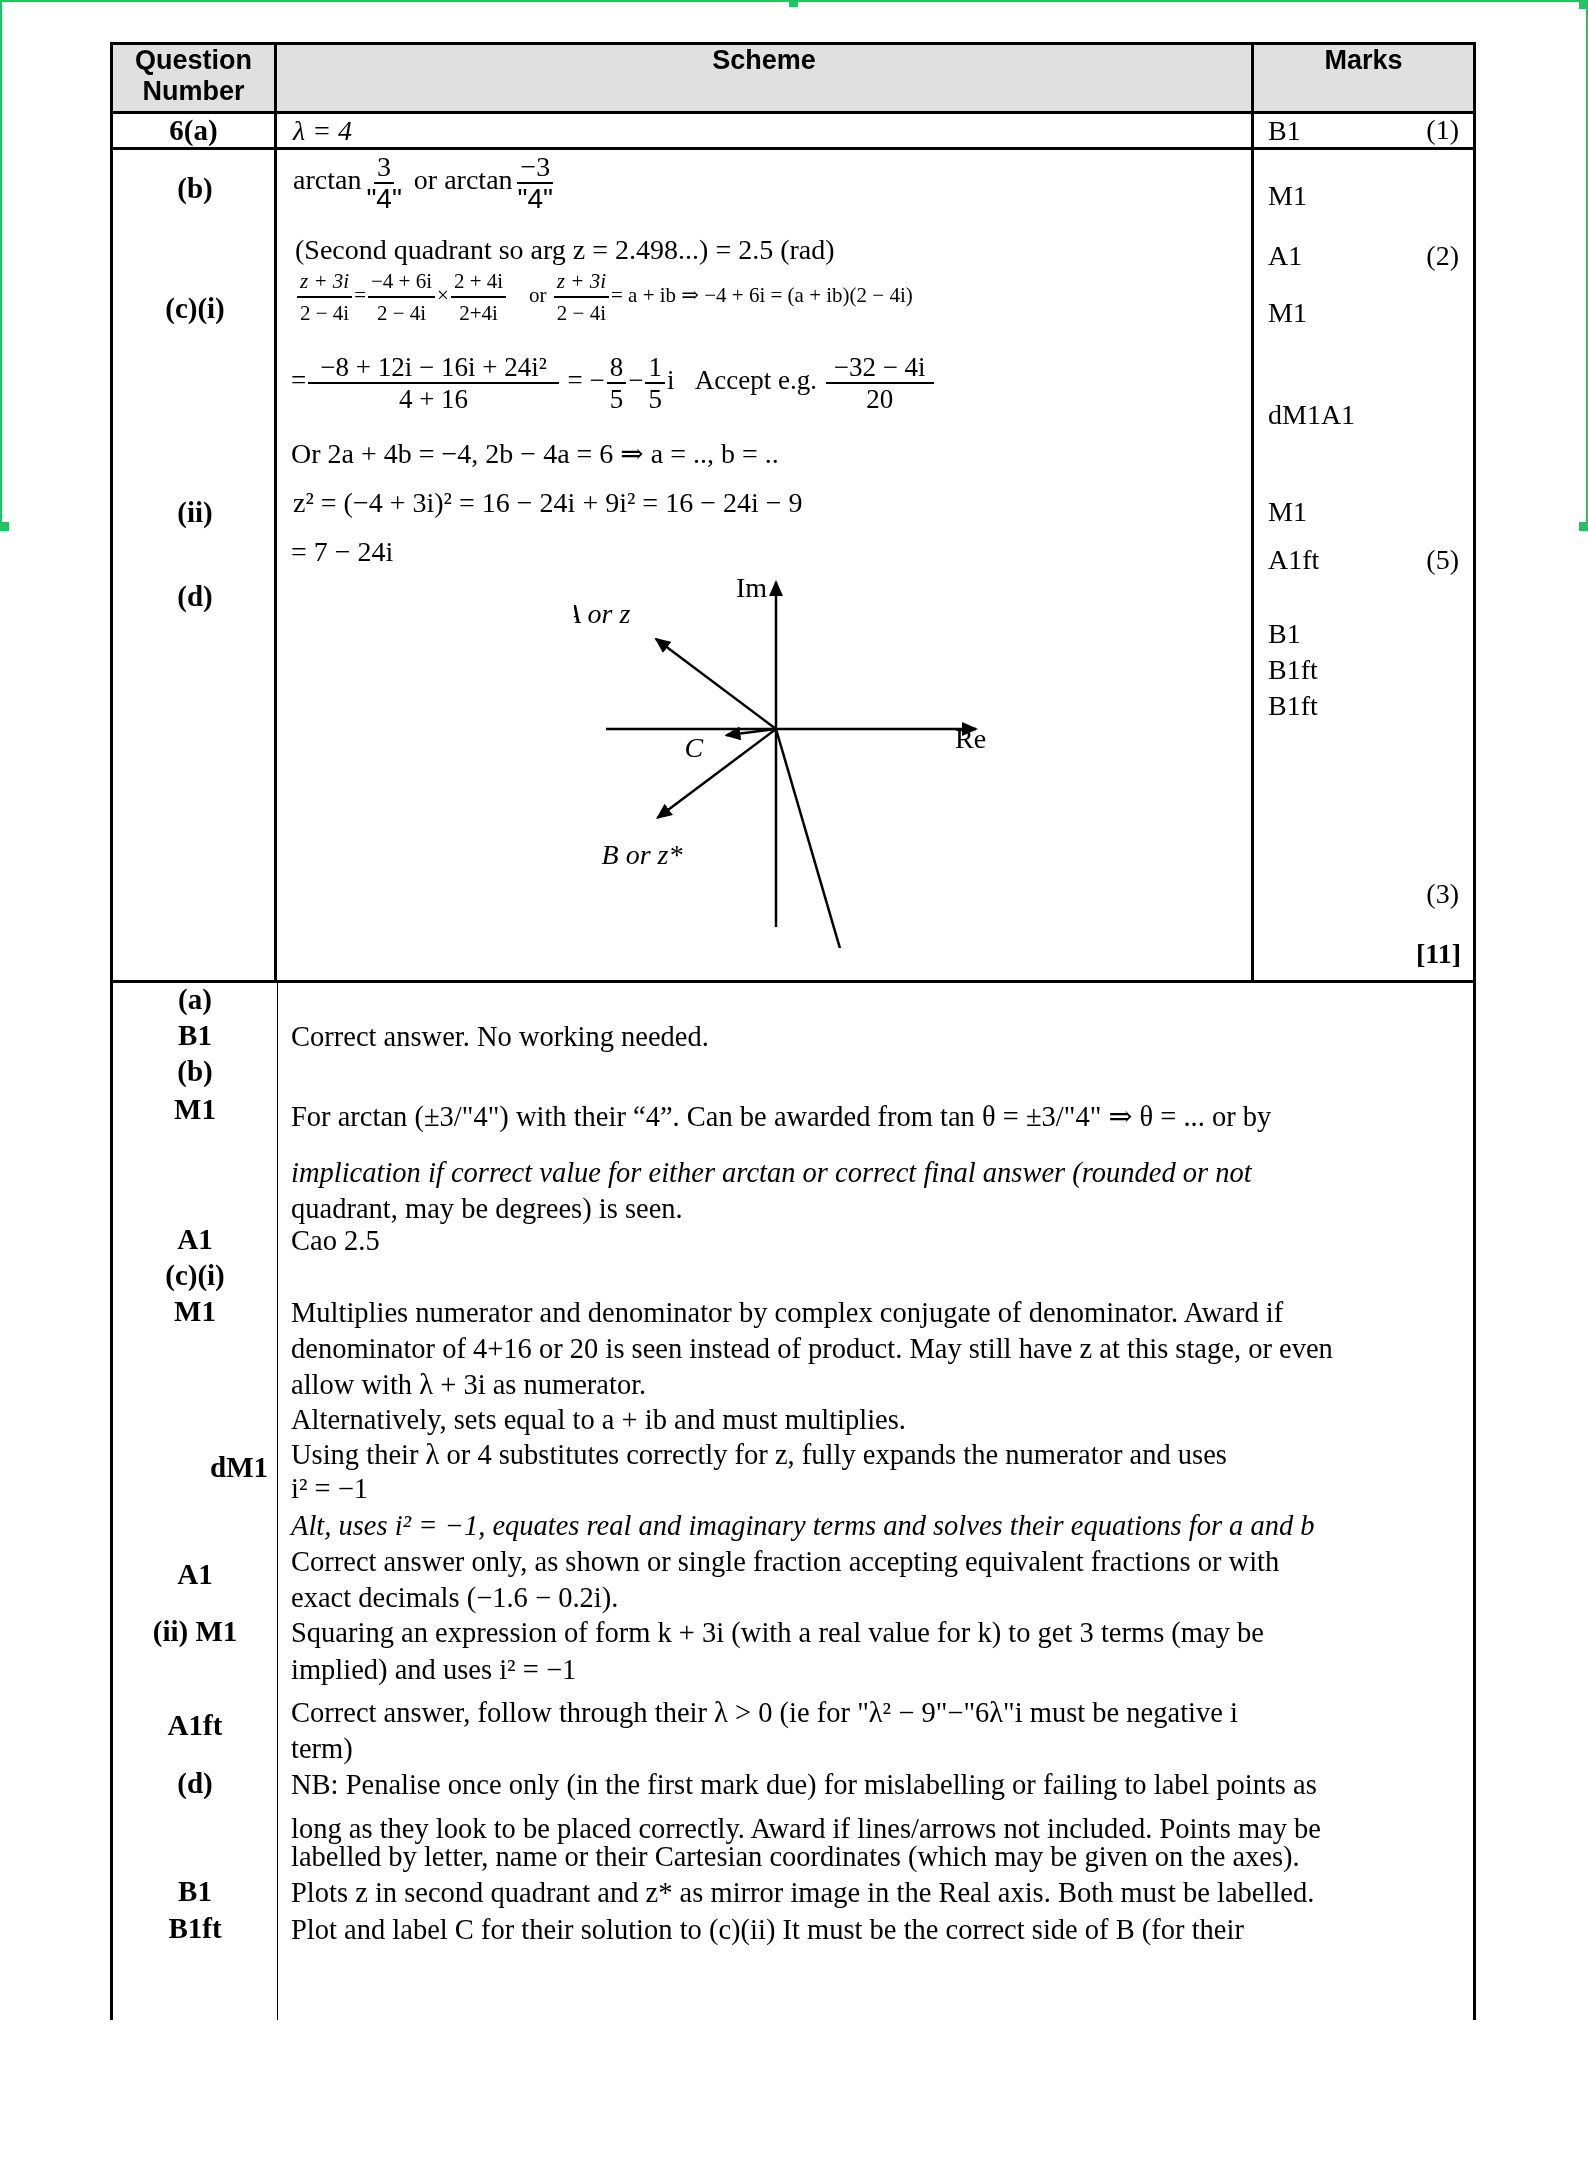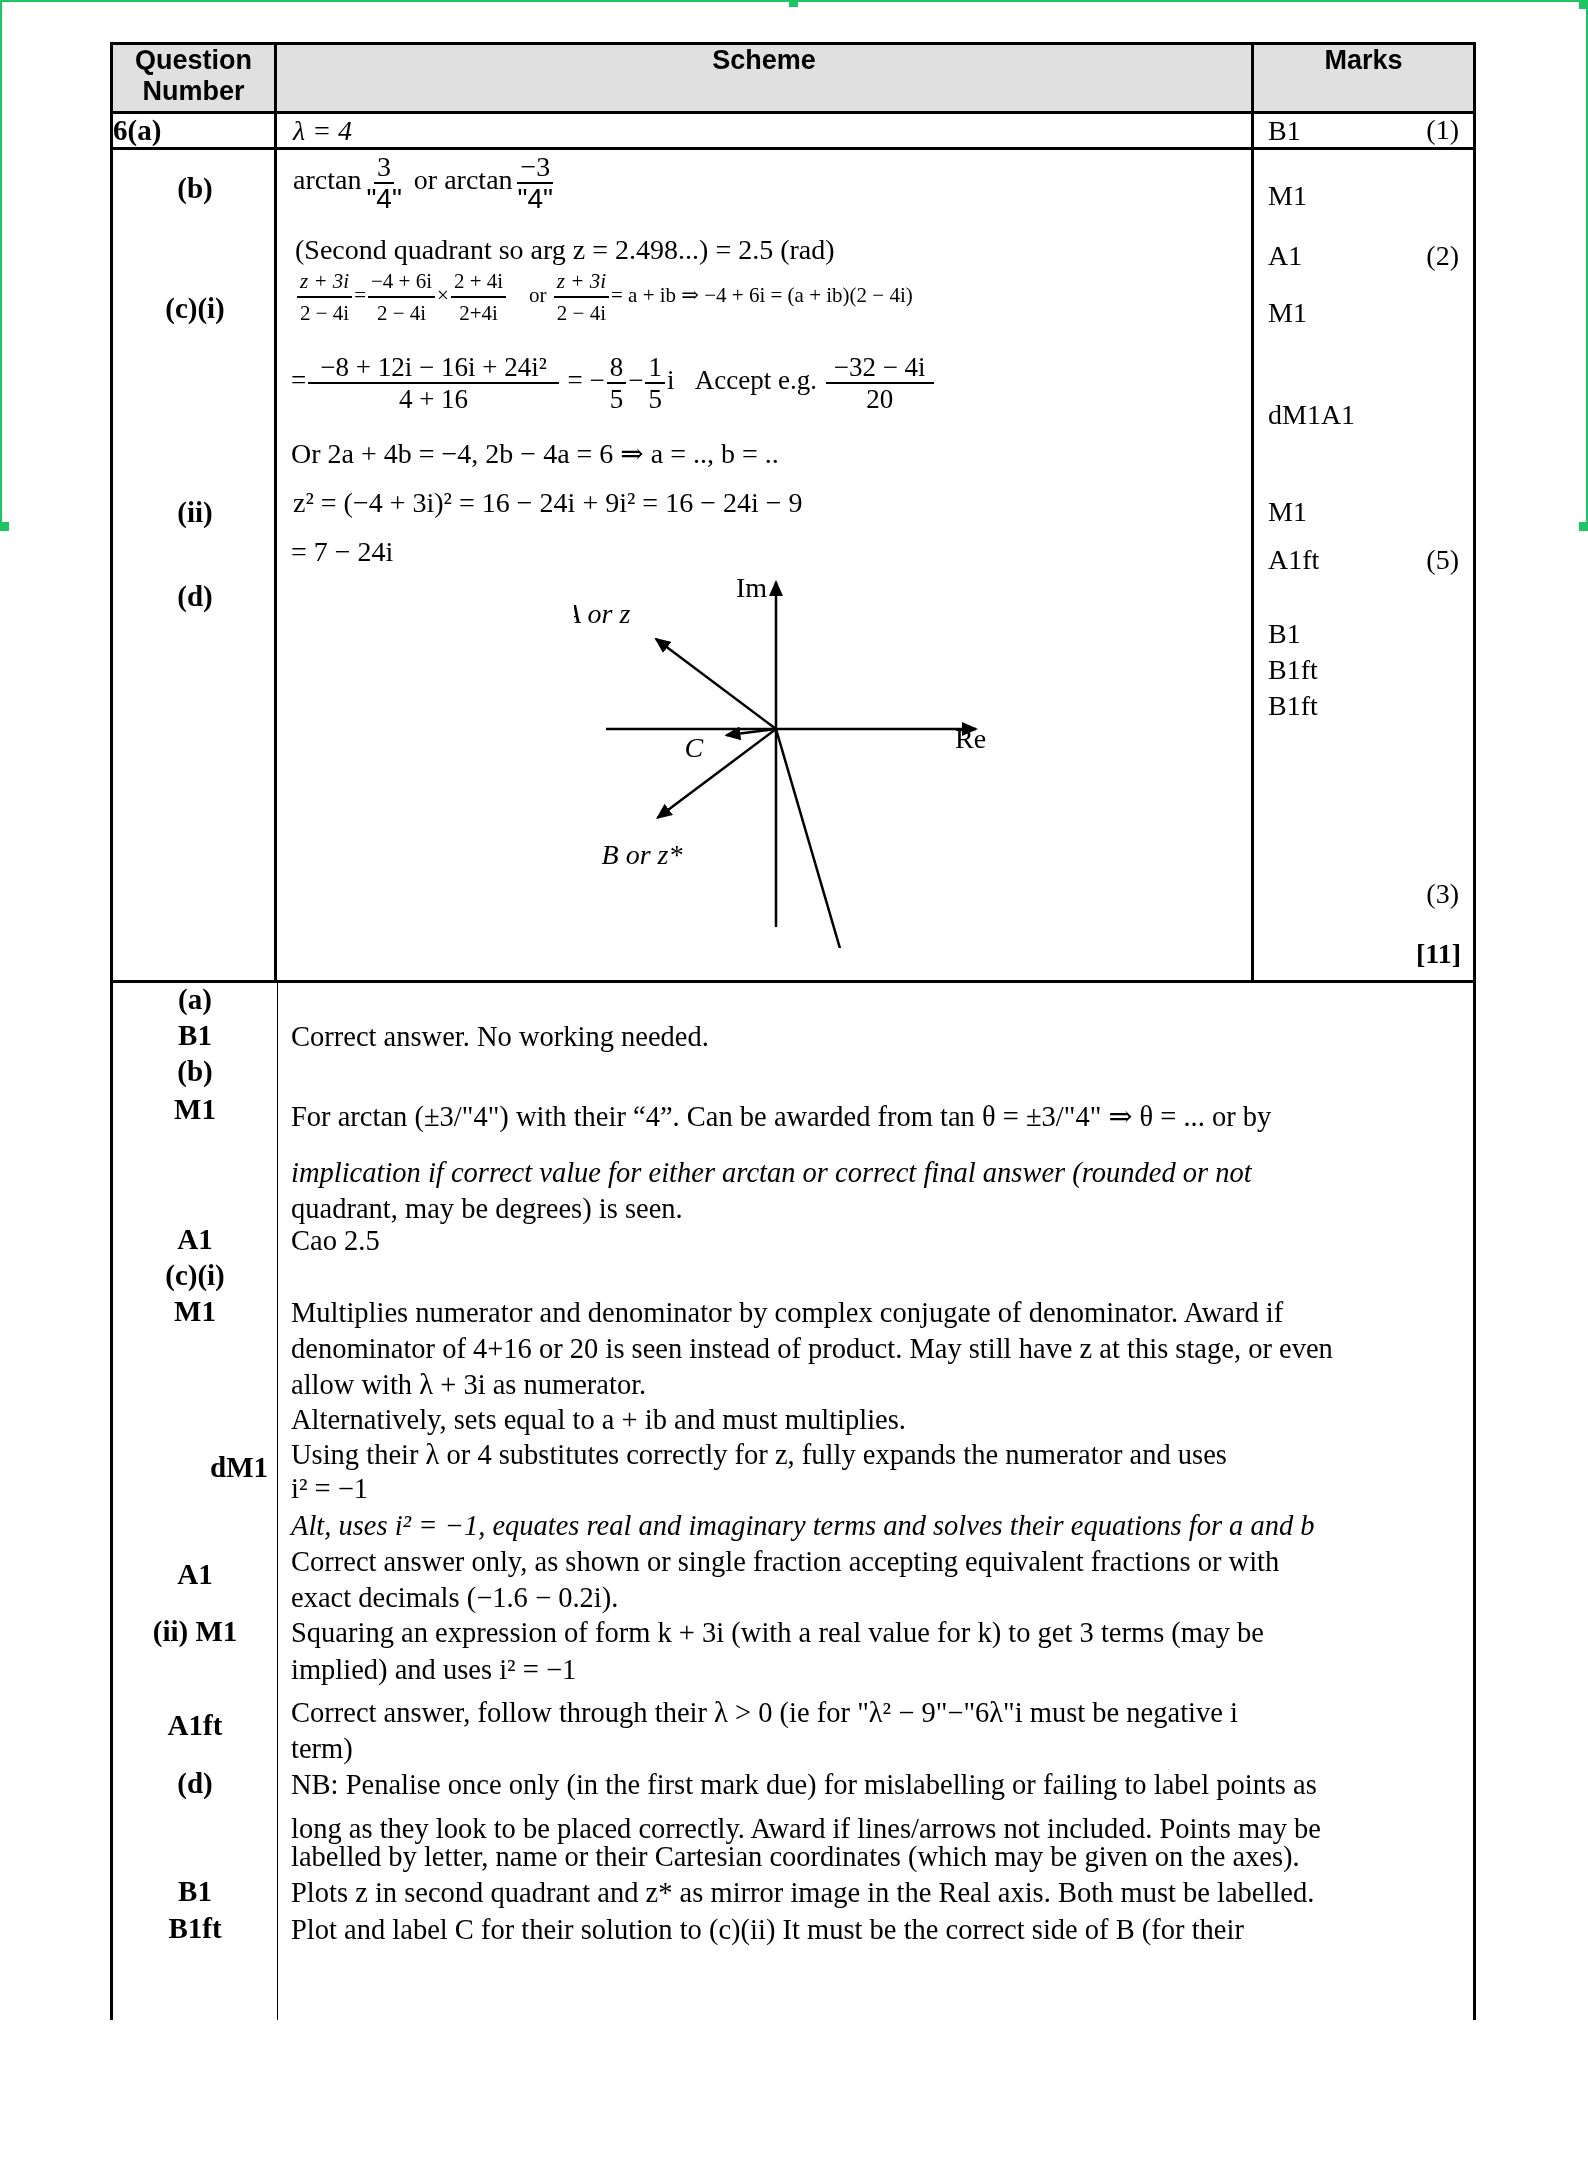--- a/index.html
+++ b/index.html
@@ -7,21 +7,21 @@
            font-family: "Liberation Serif", "DejaVu Serif", serif; color: #000; }
     .sel-box { position: absolute; left: 0; top: 0; width: 1584px; height: 526px;
                border: 2px solid #1fc463; border-bottom: none; box-sizing: content-box; pointer-events: none; }
     .sel-handle { position: absolute; width: 9px; height: 9px; background: #1fc463; }
     .ms { position: absolute; left: 110px; top: 42px; width: 1266px; }
     table.grid { border-collapse: collapse; width: 1366px; table-layout: fixed; }
     table.grid td, table.grid th { border: 3px solid #000; vertical-align: top; padding: 0; }
     col.c1 { width: 164px; } col.c3 { width: 222px; }
     .hdr th { background: #e0e0e0; font-family: "Liberation Sans", sans-serif; font-weight: bold;
               font-size: 27px; height: 66px; vertical-align: middle; line-height: 31px; }
-    .qn { font-weight: bold; font-size: 29px; }
+    .qn { font-weight: bold; font-size: 29px; text-align: center; }
     .mk { font-size: 28px; }
     .sc { font-size: 28px; }
     .i { font-style: italic; }
     .frac { display: inline-flex; flex-direction: column; align-items: center; vertical-align: middle; line-height: 30px; margin: 0 2px; }
     .frac .num { border-bottom: 2px solid #000; padding: 0 3px; }
     .frac .den { padding: 0 3px; }
     .qlbl { position: absolute; left: 0; width: 164px; text-align: center; font-weight: bold; font-size: 29px; }
     .mlbl { position: absolute; left: 14px; font-size: 28px; }
     .mtot { position: absolute; right: 14px; font-size: 28px; }
     .slbl { position: absolute; left: 16px; font-size: 28px; white-space: nowrap; }

